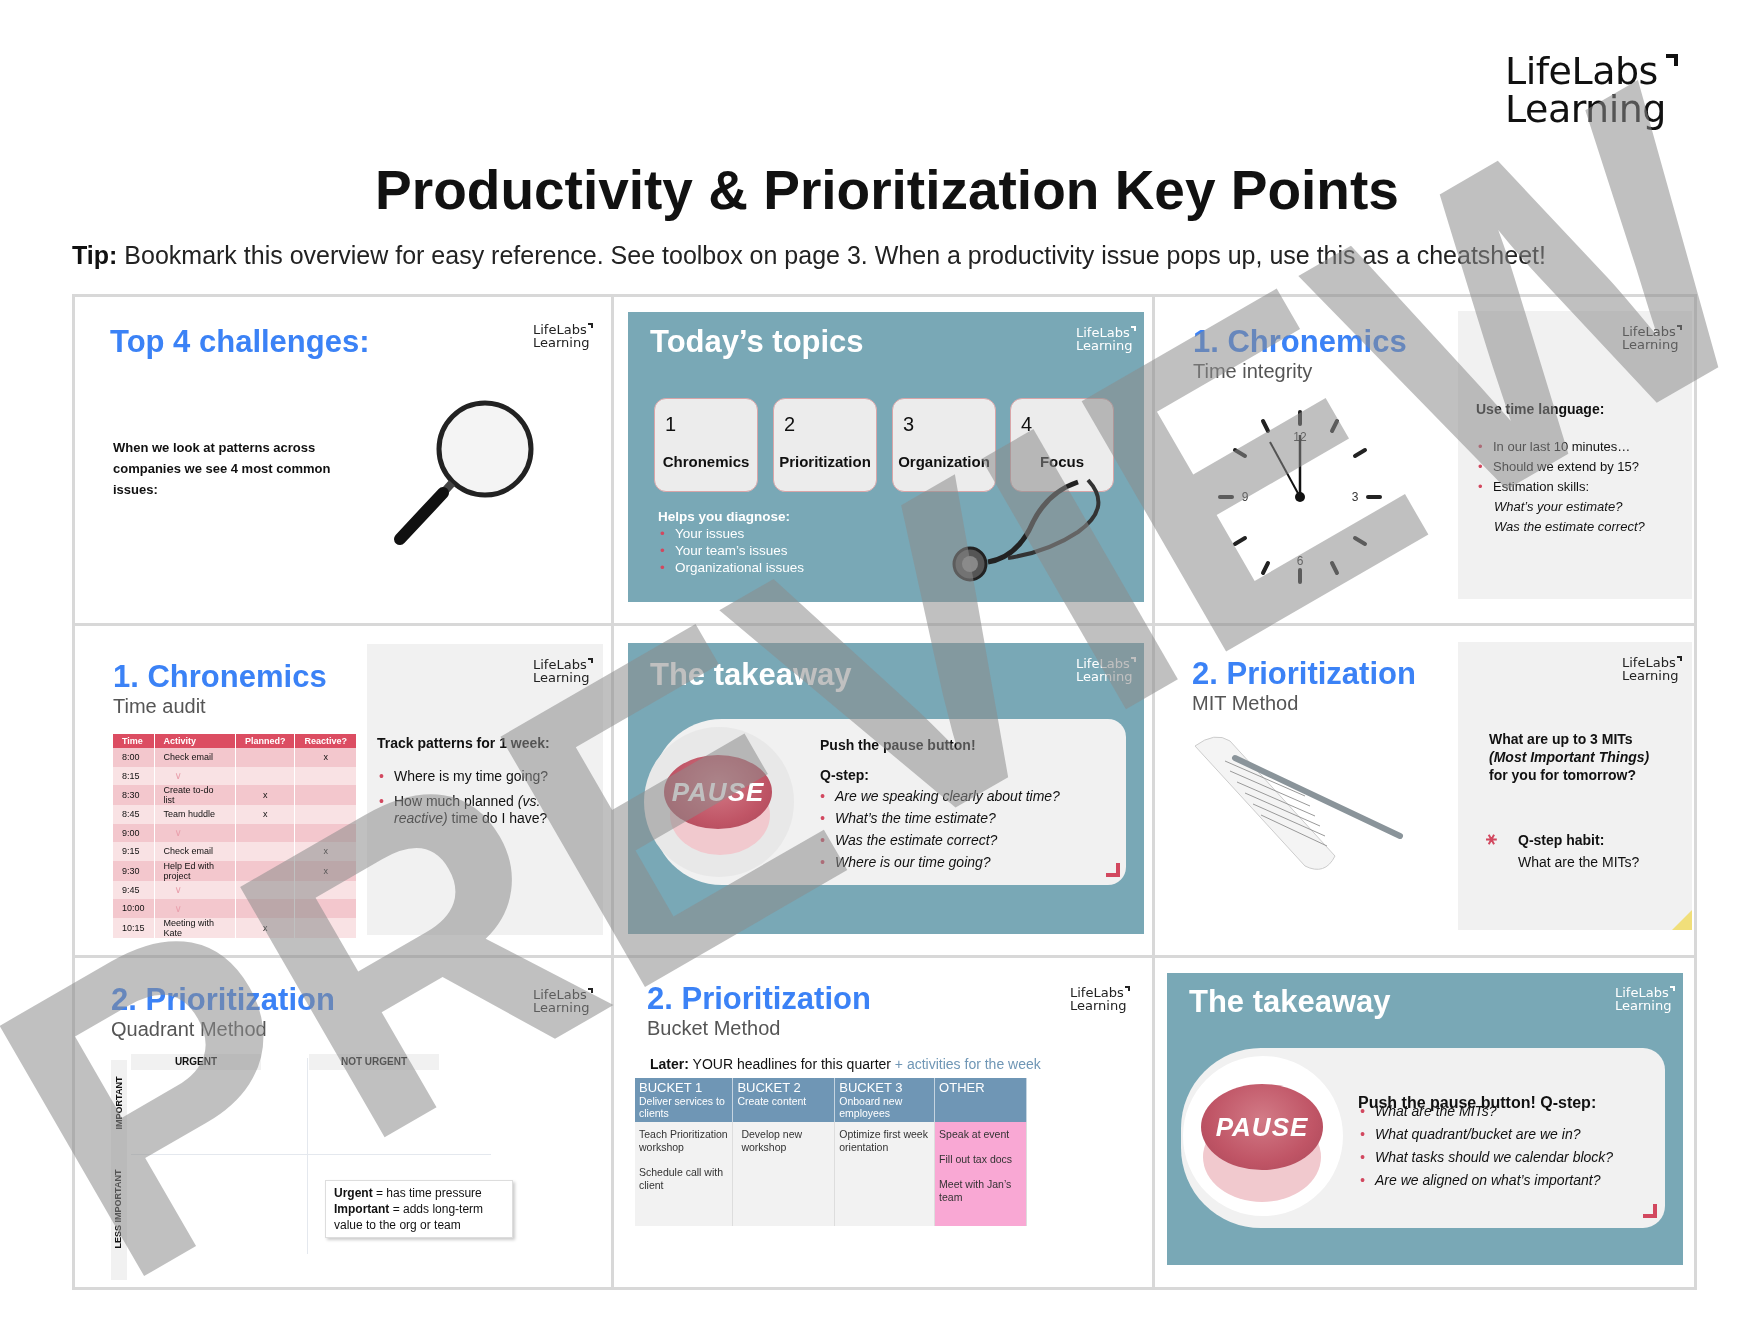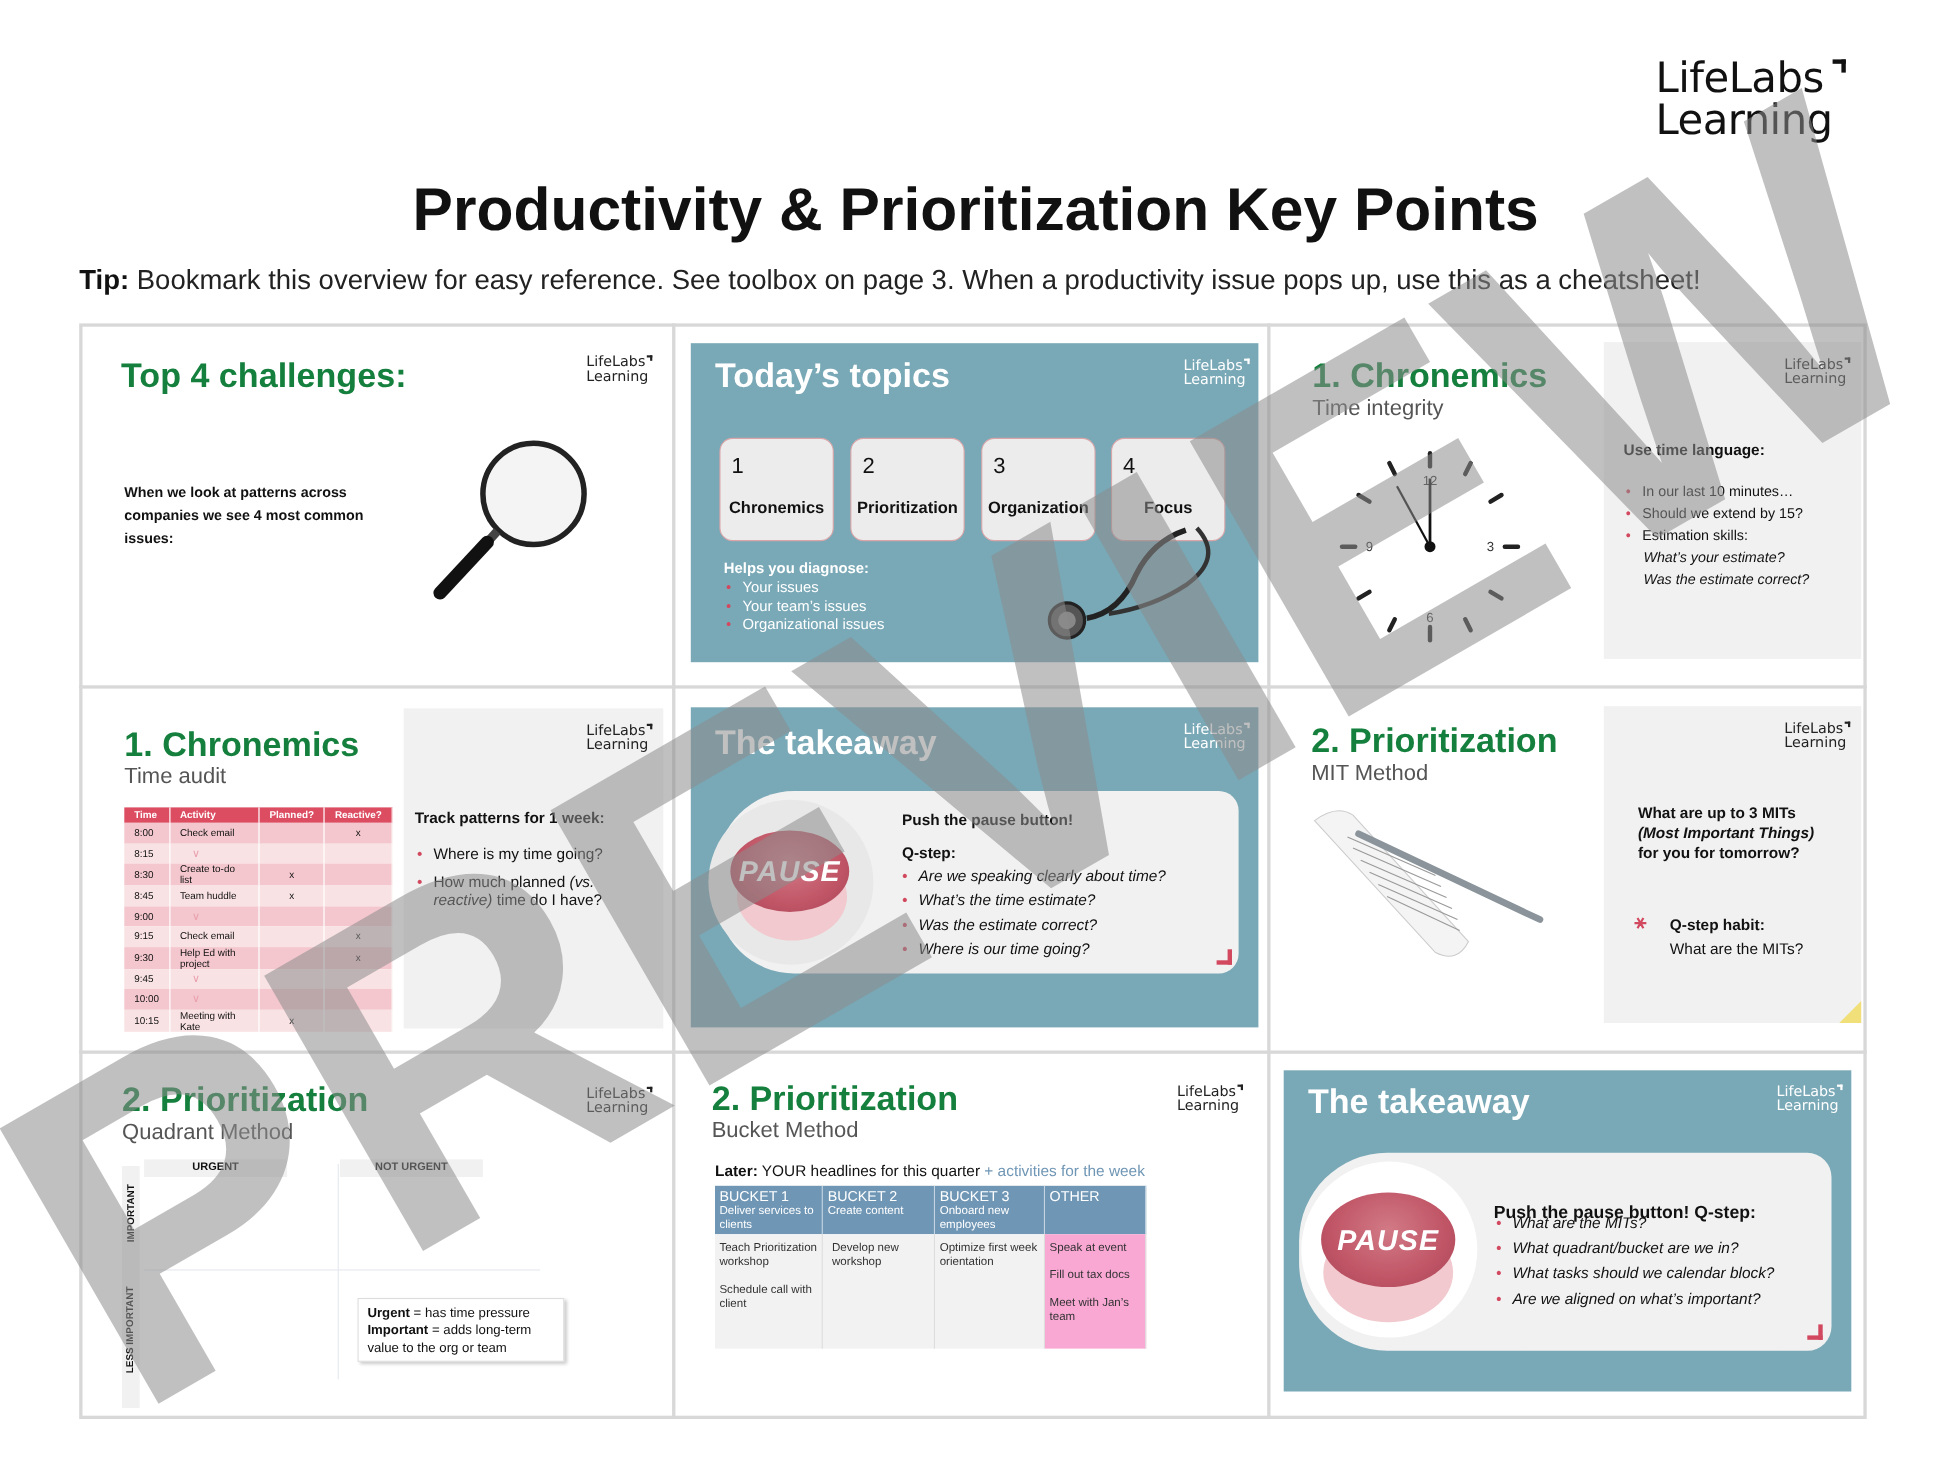--- a/index.html
+++ b/index.html
@@ -15,21 +15,21 @@
 
   .grid { position: absolute; left: 72px; top: 294px; width: 1625px; height: 996px; border: 3px solid #d8d8d8; }
   .vline { position: absolute; top: 294px; width: 3px; height: 996px; background: #d8d8d8; }
   .hline { position: absolute; left: 72px; height: 3px; width: 1625px; background: #d8d8d8; }
 
   .slide { position: absolute; overflow: hidden; }
   .logo-sm { position: absolute; font-family: "DejaVu Sans", sans-serif; font-size: 13px; line-height: 13px; color: #222; }
   .logo-sm.light { color: #ffffff; }
   .logo-sm .c { display:inline-block; width:5px; height:5px; border-top:2px solid currentColor; border-right:2px solid currentColor; vertical-align: top; margin-left: 1px; }
 
-  .h-title { position: absolute; font-weight: bold; font-size: 31px; color: #15803d; white-space: nowrap; }
+  .h-title { position: absolute; font-weight: bold; font-size: 31px; color: #3b82f6; white-space: nowrap; }
   .h-title .ul { position: absolute; left: 0; right: 0; bottom: 2px; height: 6px; background: #f1df7a; z-index: -1; }
   .h-sub { position: absolute; font-size: 20px; color: #555; }
 
   .teal { background: #79a8b6; }
   .teal-title { position: absolute; color: #fff; font-weight: bold; font-size: 31px; }
 
   .topic-card { position: absolute; width: 104px; height: 94px; background: #ececec; border: 1px solid #d9a5a8; border-radius: 12px; }
   .topic-card .num { position: absolute; left: 10px; top: 14px; font-size: 20px; color: #111; }
   .topic-card .lbl { position: absolute; left: 0; right: 0; top: 54px; text-align: center; font-size: 15px; font-weight: bold; color: #111; }
 
@@ -312,21 +312,21 @@
     <div><b>Urgent</b><span> = has time pressure</span></div>
     <div><b>Important</b><span> = adds long-term value to the org or team</span></div>
   </div>
 </div>
 
 <div class="slide" style="left:614px;top:958px;width:538px;height:329px;">
   <div class="h-title" style="left:33px;top:23px;"><span>2. Prioritization</span><span class="ul"></span></div>
   <div class="h-sub" style="left:33px;top:59px;">Bucket Method</div>
   <div class="logo-sm" style="left:456px;top:28px;"><span>LifeLabs</span><span class="c"></span><br><span>Learning</span></div>
   <div style="position:absolute;left:36px;top:98px;font-size:14px;"><b>Later:</b><span> YOUR headlines for this quarter </span><span style="color:#6f96b5">+ activities for the week</span></div>
-  <table class="bucket-table" style="left:36px;top:120px;width:392px;">
+  <table class="bucket-table" style="left:21px;top:120px;width:392px;">
     <tbody>
         <tr>
       <th style="width:98px"><span class="bh">BUCKET 1</span><span>Deliver services to clients</span></th>
       <th style="width:102px"><span class="bh">BUCKET 2</span><span>Create content</span></th>
       <th style="width:100px"><span class="bh">BUCKET 3</span><span>Onboard new employees</span></th>
       <th style="width:92px"><span class="bh">OTHER</span><span></span></th>
     </tr>
     <tr>
       <td>
             <p>Teach Prioritization workshop</p>

